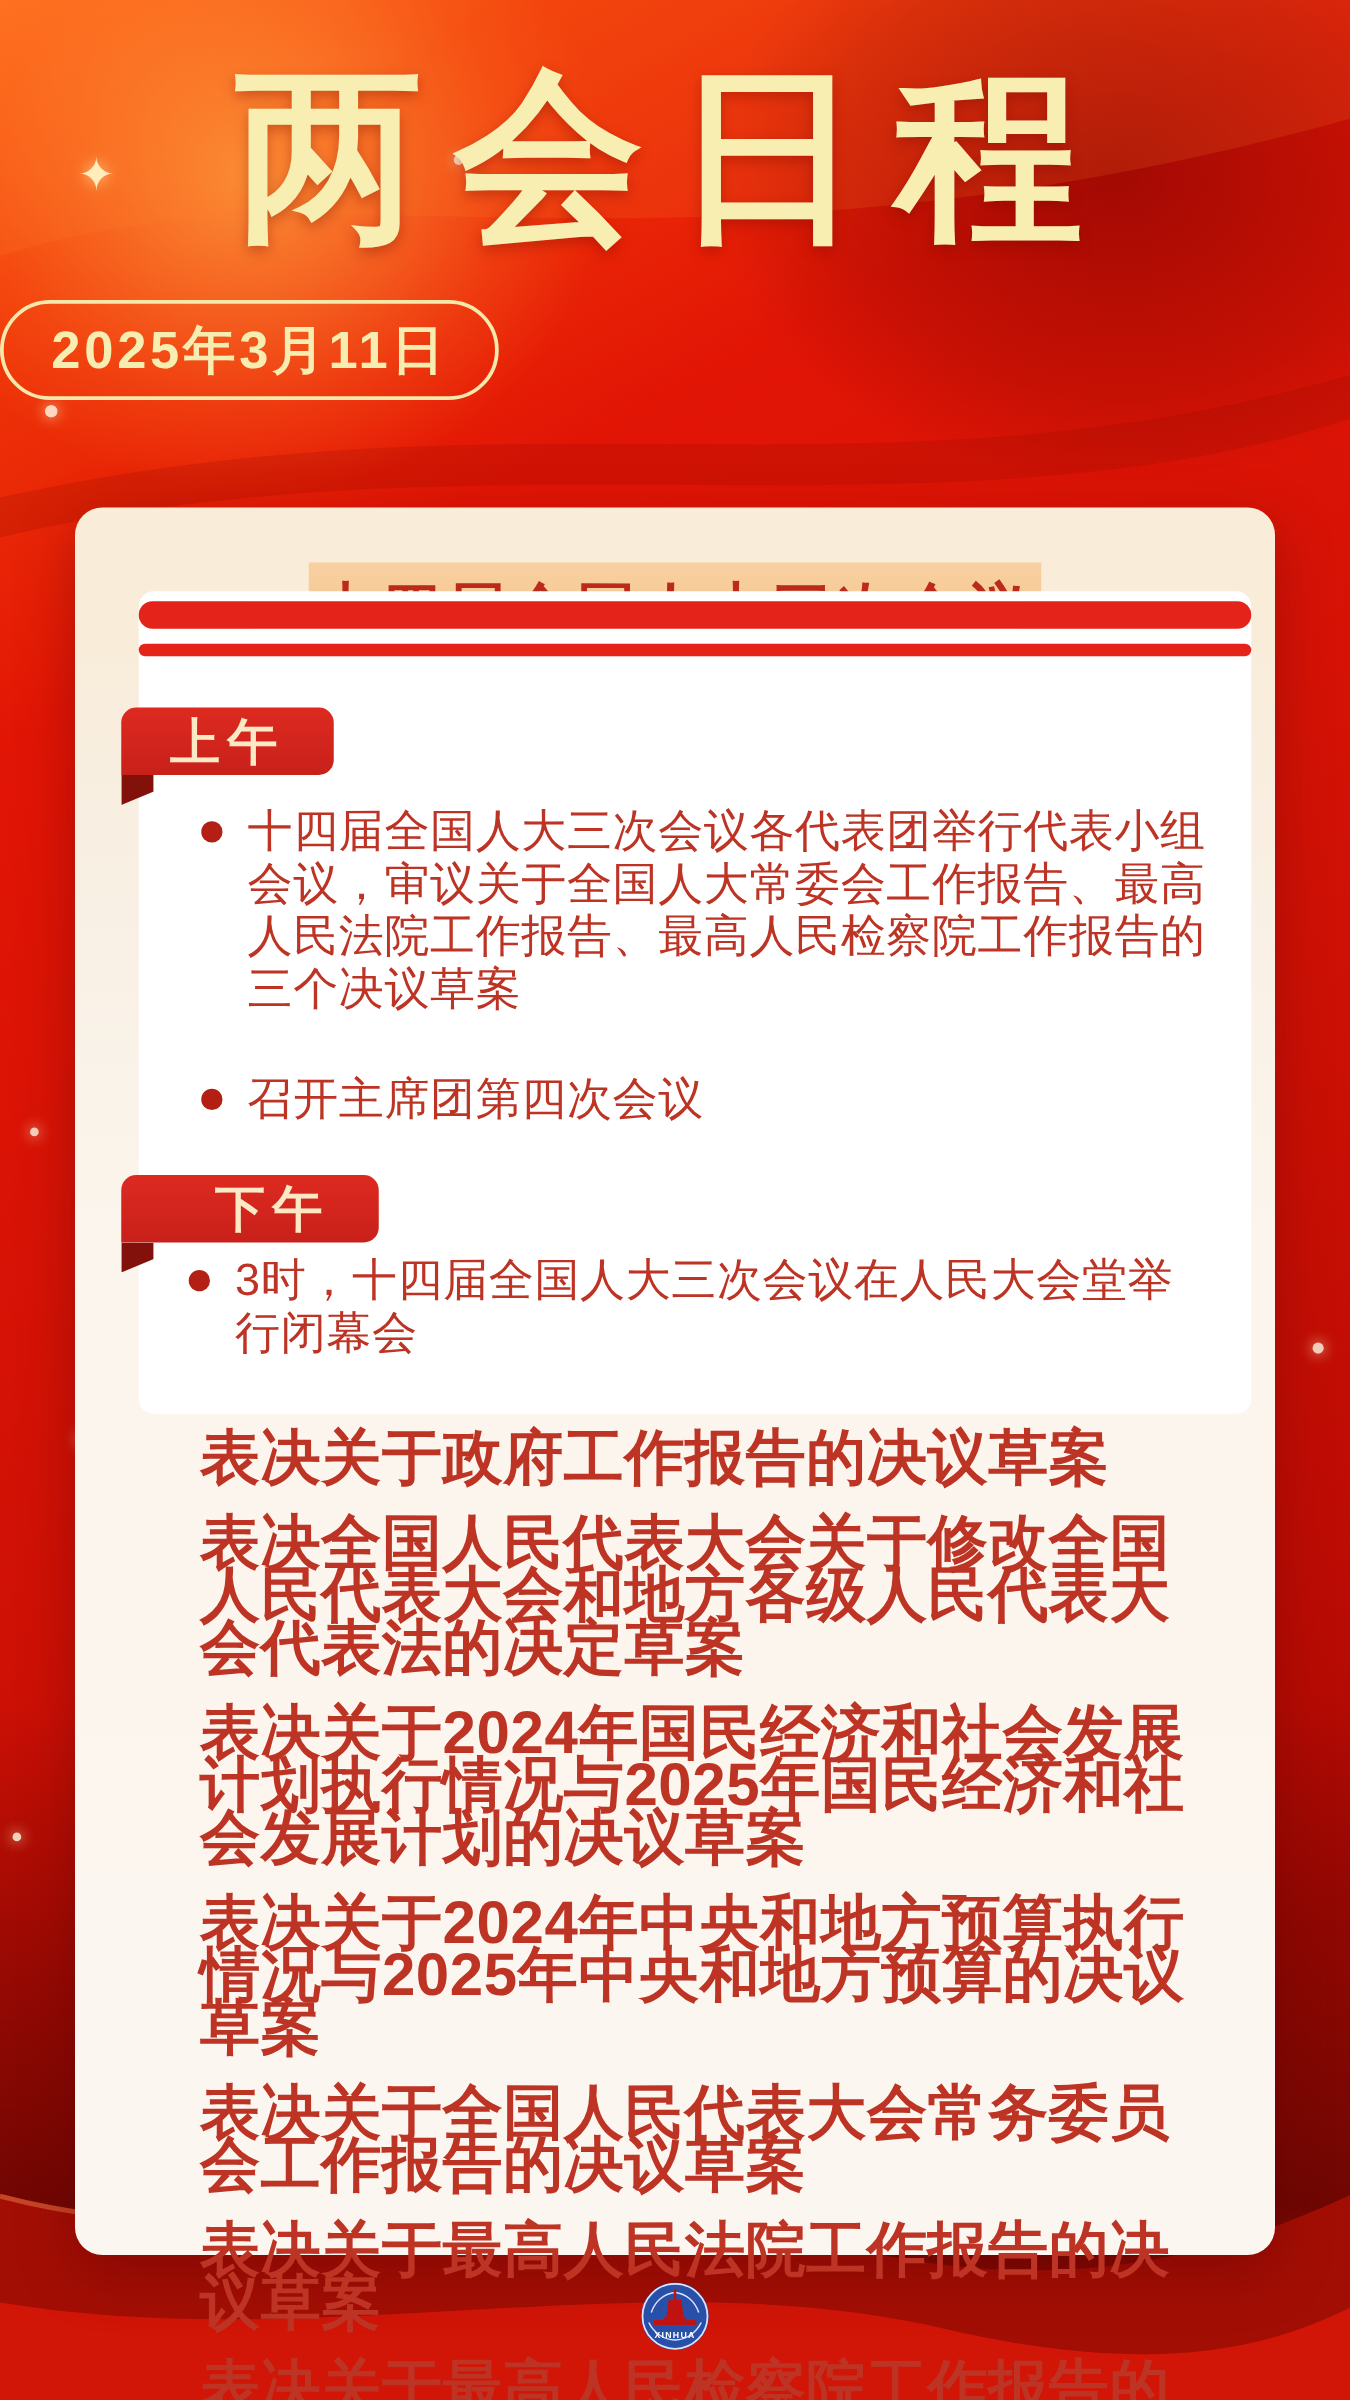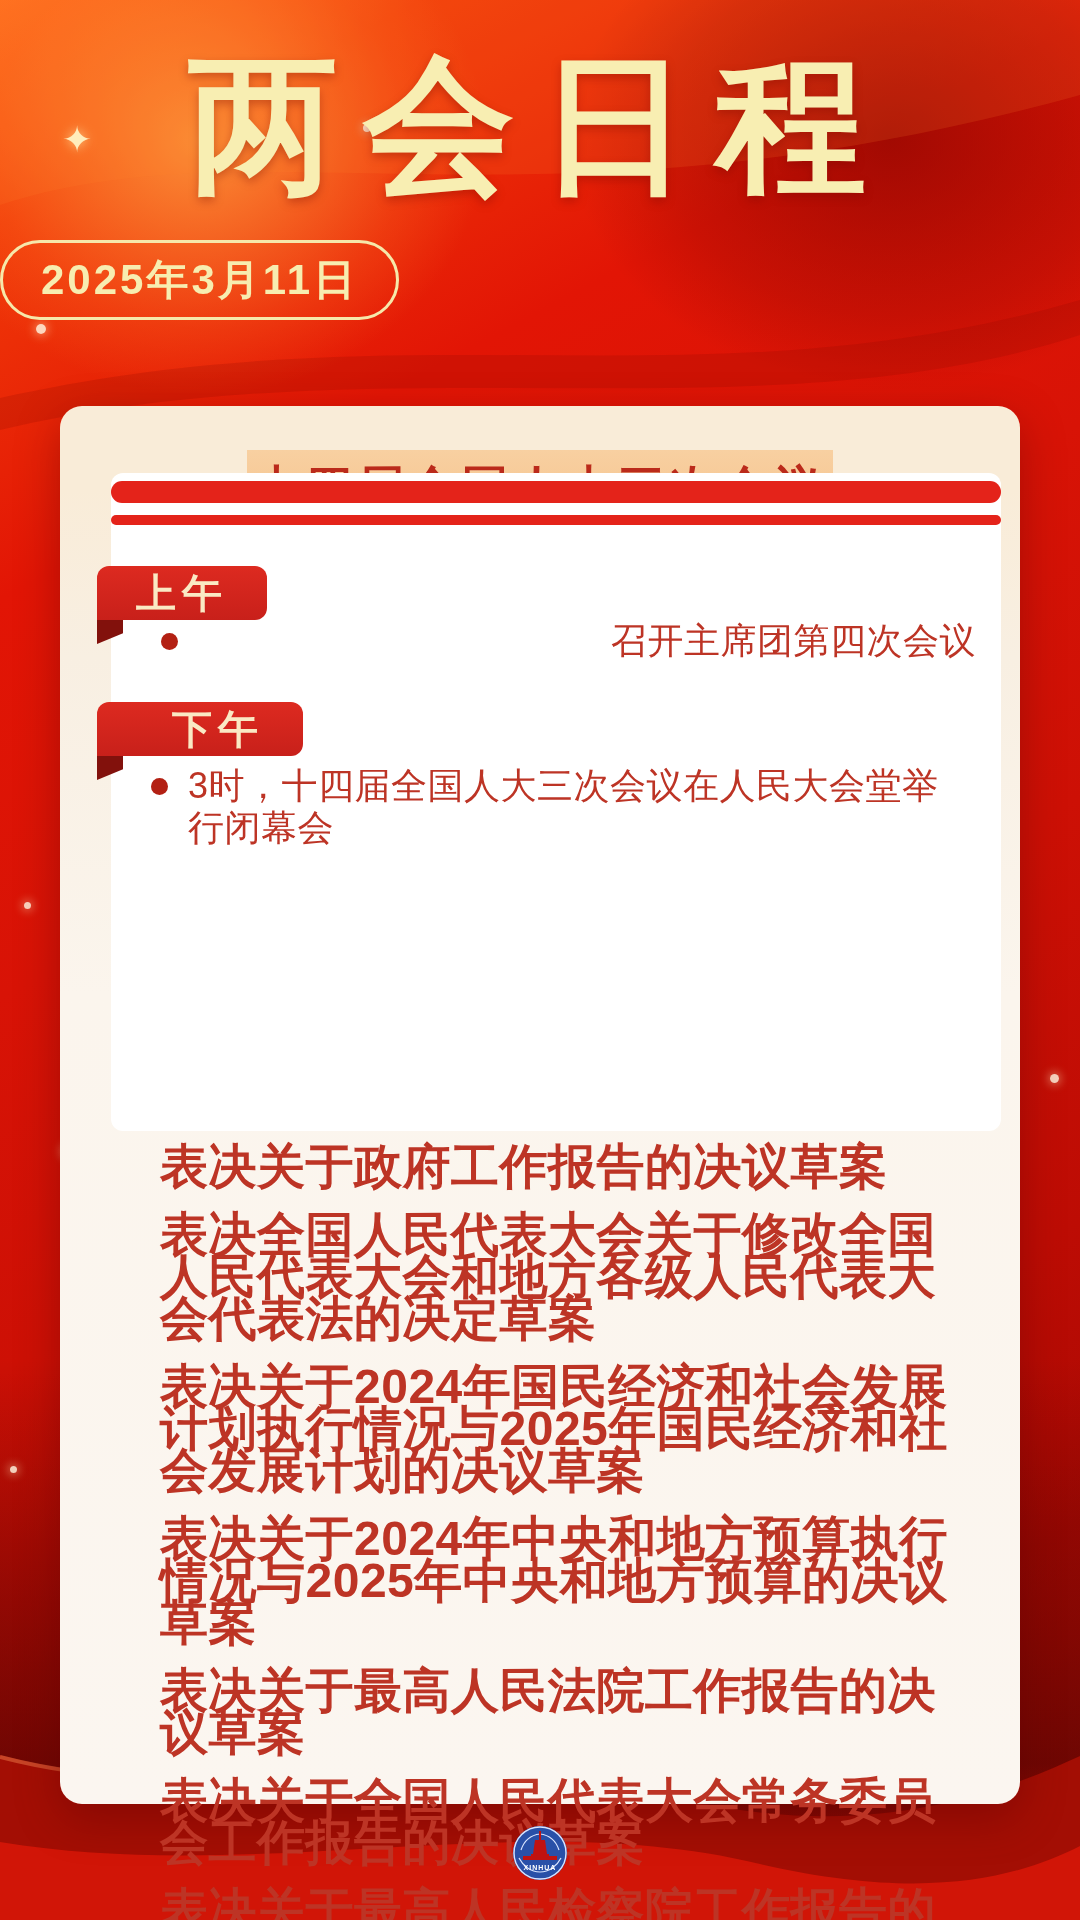--- a/index.html
+++ b/index.html
@@ -49,21 +49,21 @@
     color:#fae9c4;font-size:40px;font-weight:700;letter-spacing:6px;}
   .time-tag.first{margin-top:41px;}
   .time-tag.second{margin-top:40px;padding-left:36px;}
   .time-tag::after{content:"";position:absolute;left:0;top:100%;width:26px;height:24px;background:#82110c;
     clip-path:polygon(0 0,100% 0,100% 55%,0 100%);}
 
   .bullet{display:flex;align-items:flex-start;padding:0 25px 0 50px;}
   .bullet .dot{flex:none;width:17px;height:17px;border-radius:50%;background:#b32013;margin:13px 20px 0 0;}
   .bullet p{margin:0;width:778px;color:#bd3425;font-size:36px;line-height:42px;font-weight:500;letter-spacing:.5px;}
   .bullet.b1{margin-top:24px;}
-  .bullet.b2{text-align:right;}
+  .bullet.b2{margin-top:46px;}
   .bullet.b3{margin-top:9px;padding-left:40px;}
 
   .items{position:absolute;left:100px;top:740px;width:810px;}
   .items p{margin:0 0 26px 0;color:#bd3425;font-size:48px;line-height:42px;font-weight:700;letter-spacing:.5px;}
 
   .footer{position:absolute;left:0;top:1824px;width:100%;text-align:center;}
   .footer svg{display:inline-block;}
 </style>
 </head>
 <body>
@@ -103,41 +103,45 @@
       <div class="wing right"></div>
       <div class="ribbon-band">十四届全国人大三次会议</div>
     </div>
 
     <div class="panel">
       <div class="bar thick"></div>
       <div class="bar thin"></div>
 
       <div class="time-tag first">上午</div>
 
+      <div class="bullet b1">
+        <span class="dot"></span>
+        <p>十四届全国人大三次会议各代表团举行代表小组会议，审议关于全国人大常委会工作报告、最高人民法院工作报告、最高人民检察院工作报告的三个决议草案</p>
+      </div>
 
       <div class="bullet b2">
         <span class="dot"></span>
         <p>召开主席团第四次会议</p>
       </div>
 
       <div class="time-tag second">下午</div>
 
       <div class="bullet b3">
         <span class="dot"></span>
         <p>3时，十四届全国人大三次会议在人民大会堂举行闭幕会</p>
       </div>
     </div>
 
     <div class="items">
       <p>表决关于政府工作报告的决议草案</p>
       <p>表决全国人民代表大会关于修改全国人民代表大会和地方各级人民代表大会代表法的决定草案</p>
       <p>表决关于2024年国民经济和社会发展计划执行情况与2025年国民经济和社会发展计划的决议草案</p>
       <p>表决关于2024年中央和地方预算执行情况与2025年中央和地方预算的决议草案</p>
+      <p>表决关于全国人民代表大会常务委员会工作报告的决议草案</p>
       <p>表决关于最高人民法院工作报告的决议草案</p>
-      <p>表决关于全国人民代表大会常务委员会工作报告的决议草案</p>
       <p>表决关于最高人民检察院工作报告的决议草案</p>
     </div>
   </div>
 
   <div class="footer">
     <svg width="58" height="58" viewBox="0 0 58 58">
       <circle cx="29" cy="29" r="27" fill="#2950a8"></circle>
       <circle cx="29" cy="29" r="26" fill="none" stroke="#d9e4ff" stroke-width="1.4"></circle>
       <path d="M8,34 C12,42 20,48 29,48" fill="none" stroke="#d9e4ff" stroke-width="1.2"></path>
       <path d="M50,34 C46,42 38,48 29,48" fill="none" stroke="#d9e4ff" stroke-width="1.2"></path>

